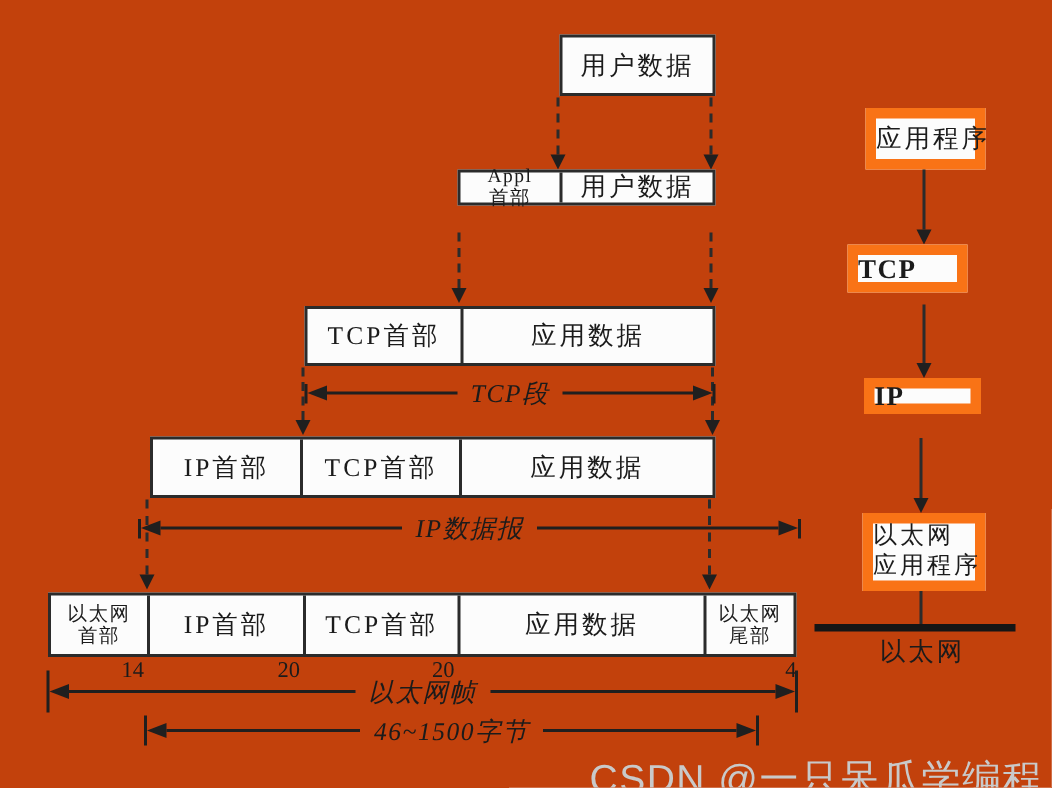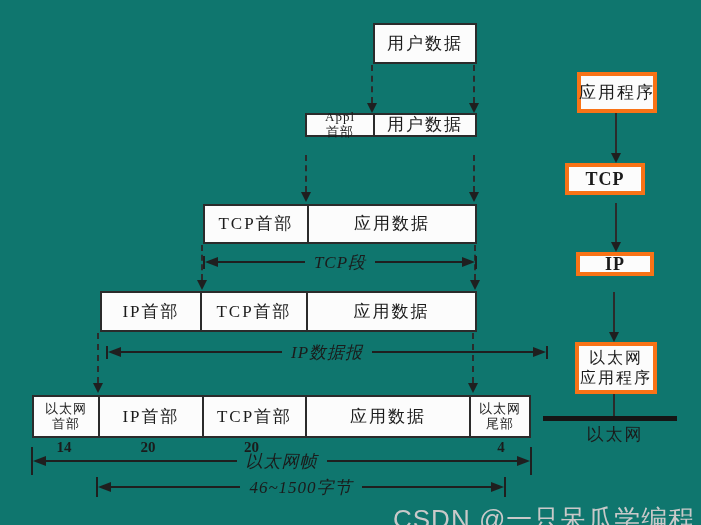--- a/index.html
+++ b/index.html
@@ -3,21 +3,21 @@
 <meta charset="utf-8">
 <style>
   html,body{margin:0;padding:0;}
   body{
     font-family:"Liberation Serif","DejaVu Serif",serif;
     background:#ffffff;
   }
   .canvas{
     position:relative;
     width:701px;height:525px;
-    background:#0f766e;
+    background:#c2410c;
     overflow:hidden;
     color:#1b1b1b;
   }
   
   .row{
     position:absolute;
     display:flex;
     border:2px solid #2b2b2b;
     box-sizing:border-box;
     background:#fcfcfc;
@@ -72,33 +72,33 @@
   .mline{flex:1;height:0;border-top:2px solid #1f1f1f;}
   .mlabel{
     padding:0 9px;
     font-size:17px;
     letter-spacing:1px;
     white-space:nowrap;
   }
   
   .num{
     position:absolute;
-    text-align:center;
+    text-align:right;
     font-size:15px;
-    font-weight:bold;
+    font-weight:normal;
     letter-spacing:0;
   }
   
   .pbox{
     position:absolute;
     display:flex;
     flex-direction:column;
-    align-items:center;
+    align-items:flex-start;
     justify-content:center;
-    border:4px solid #f97316;
+    border:7px solid #f97316;
     box-sizing:border-box;
     background:#fcfcfc;
     font-size:17px;
     letter-spacing:2px;
     line-height:1.25;
     white-space:nowrap;
   }
   .pbox.bold{font-weight:bold;font-size:18px;letter-spacing:1px;}
   .busline{position:absolute;background:#151515;}
   .buslabel{position:absolute;text-align:center;font-size:17px;letter-spacing:2px;}
@@ -180,21 +180,21 @@
 
   <div class="varr" style="left:92px;top:333px;height:60px">
     <span class="shaft"></span>
       <span class="head"></span>
     </div>
   <div class="varr" style="left:467px;top:333px;height:60px">
     <span class="shaft"></span>
       <span class="head"></span>
     </div>
 
-  <div class="measure" style="left:106px;top:341px;width:442px">
+  <div class="measure" style="left:92px;top:341px;width:442px">
     <span class="tick t12"></span>
     <span class="ah-l"></span>
     <span class="mline"></span>
     <span class="mlabel">IP数据报</span>
     <span class="mline"></span>
     <span class="ah-r"></span>
     <span class="tick t12"></span>
   </div>
 
   <div class="row" style="left:32px;top:395px;width:499px;height:43px">

